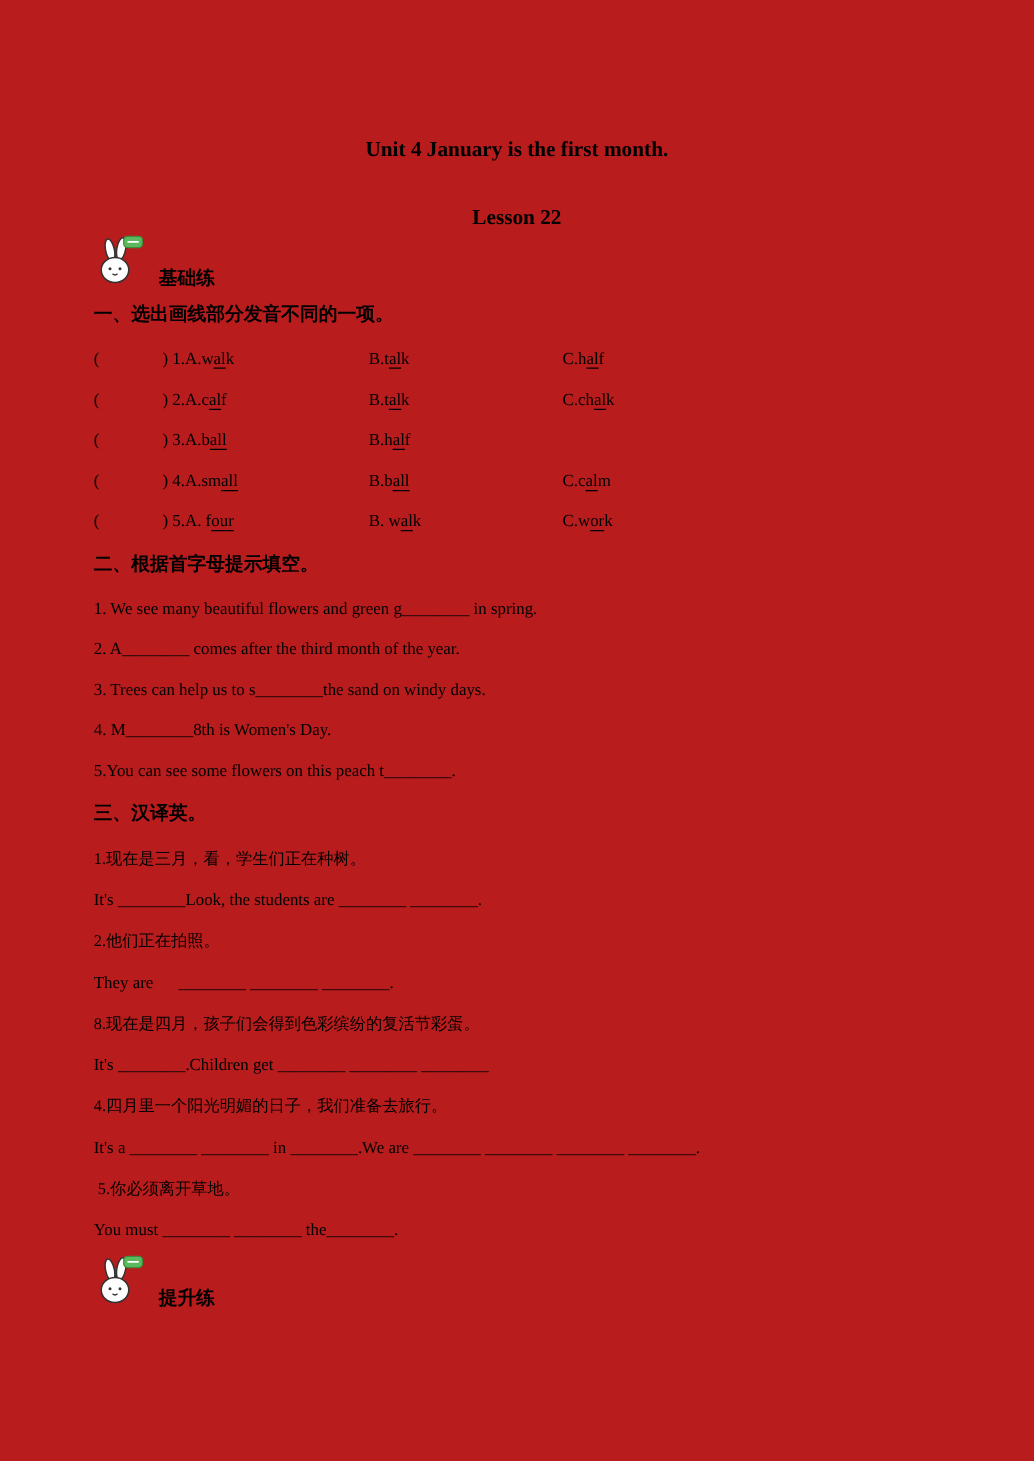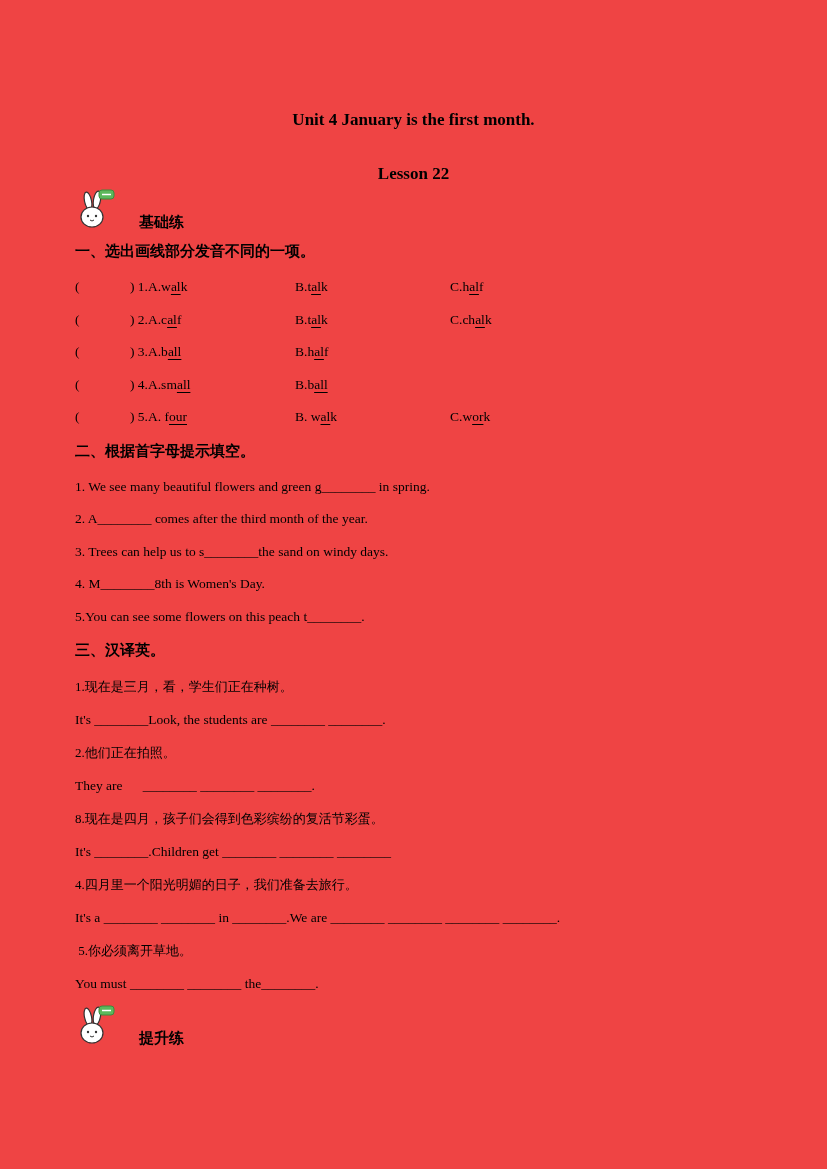--- a/index.html
+++ b/index.html
@@ -1,35 +1,35 @@
 <!DOCTYPE html>
 <html><head>
 <meta charset="utf-8">
 <style>
   html,body{margin:0;padding:0;background:#fff;}
   .page{
     position:relative;
     width:827px;height:1169px;
-    background:#ef4444;color:#000;
+    background:#b91c1c;color:#000;
     font-family:"Liberation Serif","DejaVu Serif",serif;
     overflow:hidden;
   }
   .title{
     position:absolute;top:110px;left:0;right:0;
     text-align:center;font-weight:bold;font-size:17px;
   }
   .subtitle{
     position:absolute;top:164px;left:0;right:0;
     text-align:center;font-weight:bold;font-size:17px;
   }
   .content{
     position:absolute;top:192px;left:75px;right:70px;
   }
   .badge-row{
-    display:flex;align-items:flex-end;gap:24px;height:42px;margin-bottom:4px;
+    display:flex;align-items:flex-end;gap:12px;height:42px;margin-bottom:4px;
   }
   .badge-label{font-weight:bold;font-size:15px;padding-bottom:2px;}
   h3.sec{
     font-weight:bold;font-size:15px;margin:8px 0 10px 0;
   }
   .p-row{
     display:grid;
     grid-template-columns:55px 165px 155px auto;
     font-size:13.5px;height:32.5px;align-items:center;
   }
@@ -88,20 +88,21 @@
     <div class="p-row">
       <span>(</span>
       <span><span>) 3.</span><span>A.b</span><span class="ul">all</span><span></span></span>
       <span><span>B.h</span><span class="ul">al</span><span>f</span></span>
     </div>
 
     <div class="p-row">
       <span>(</span>
       <span><span>) 4.</span><span>A.sm</span><span class="ul">all</span><span></span></span>
       <span><span>B.b</span><span class="ul">all</span><span></span></span>
+      <span><span>C.c</span><span class="ul">al</span><span>m</span></span>
     </div>
 
     <div class="p-row">
       <span>(</span>
       <span><span>) 5.</span><span>A. f</span><span class="ul">our</span><span></span></span>
       <span><span>B. w</span><span class="ul">al</span><span>k</span></span>
       <span><span>C.w</span><span class="ul">or</span><span>k</span></span>
     </div>
 
     <h3 class="sec">二、根据首字母提示填空。</h3>

